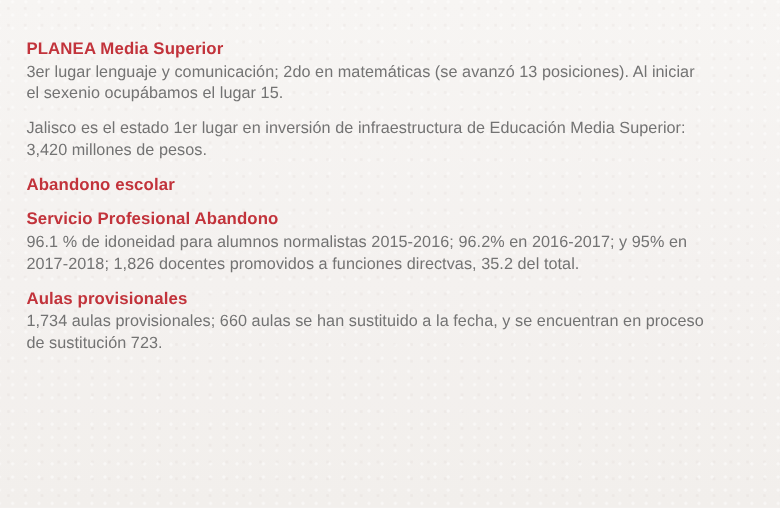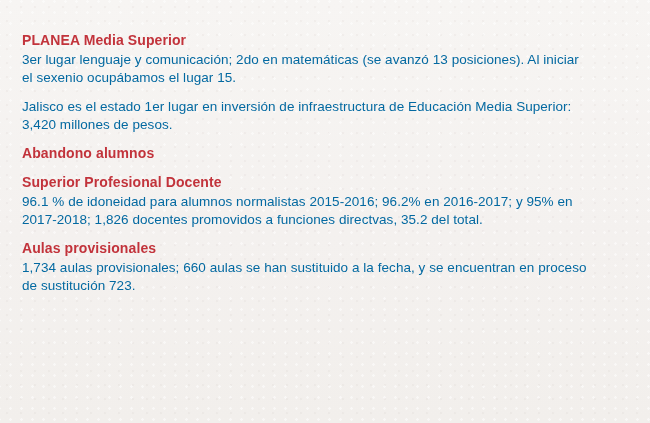--- a/index.html
+++ b/index.html
@@ -34,21 +34,21 @@
     font-size: 14px;
     line-height: 17px;
     font-weight: 700;
     color: #c2333b;
     letter-spacing: 0.1px;
   }
   .body-text {
     margin: 0;
     font-size: 13.5px;
     line-height: 17.5px;
-    color: #0369a1;
+    color: #737373;
     white-space: pre-line;
     letter-spacing: 0.05px;
     max-width: 616px;
   }
 </style>
 </head>
 <body>
 
 <div class="page">
 
@@ -57,25 +57,25 @@
     <p class="body-text">3er lugar lenguaje y comunicación; 2do en matemáticas (se avanzó 13 posiciones). Al iniciar
 el sexenio ocupábamos el lugar 15.</p>
   </section>
 
   <section class="block">
     <p class="body-text">Jalisco es el estado 1er lugar en inversión de infraestructura de Educación Media Superior:
 3,420 millones de pesos.</p>
   </section>
 
   <section class="block">
-    <h2 class="heading">Abandono alumnos</h2>
+    <h2 class="heading">Abandono escolar</h2>
   </section>
 
   <section class="block">
-    <h2 class="heading">Superior Profesional Docente</h2>
+    <h2 class="heading">Servicio Profesional Abandono</h2>
     <p class="body-text">96.1 % de idoneidad para alumnos normalistas 2015-2016; 96.2% en 2016-2017; y 95% en
 2017-2018; 1,826 docentes promovidos a funciones directvas, 35.2 del total.</p>
   </section>
 
   <section class="block">
     <h2 class="heading">Aulas provisionales</h2>
     <p class="body-text">1,734 aulas provisionales; 660 aulas se han sustituido a la fecha, y se encuentran en proceso
 de sustitución 723.</p>
   </section>
 

